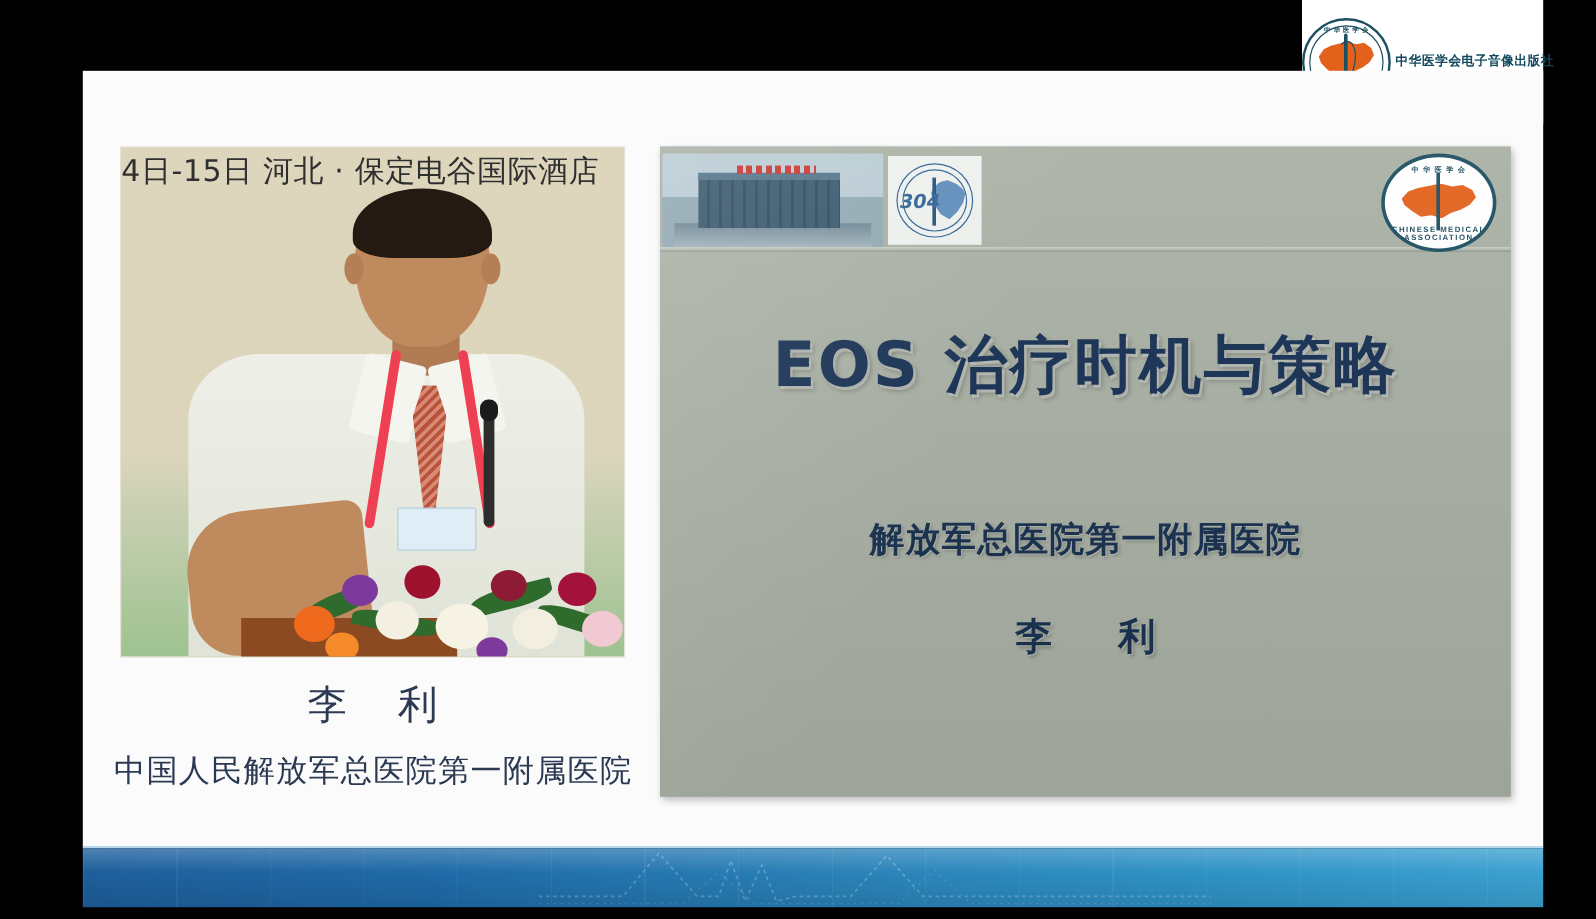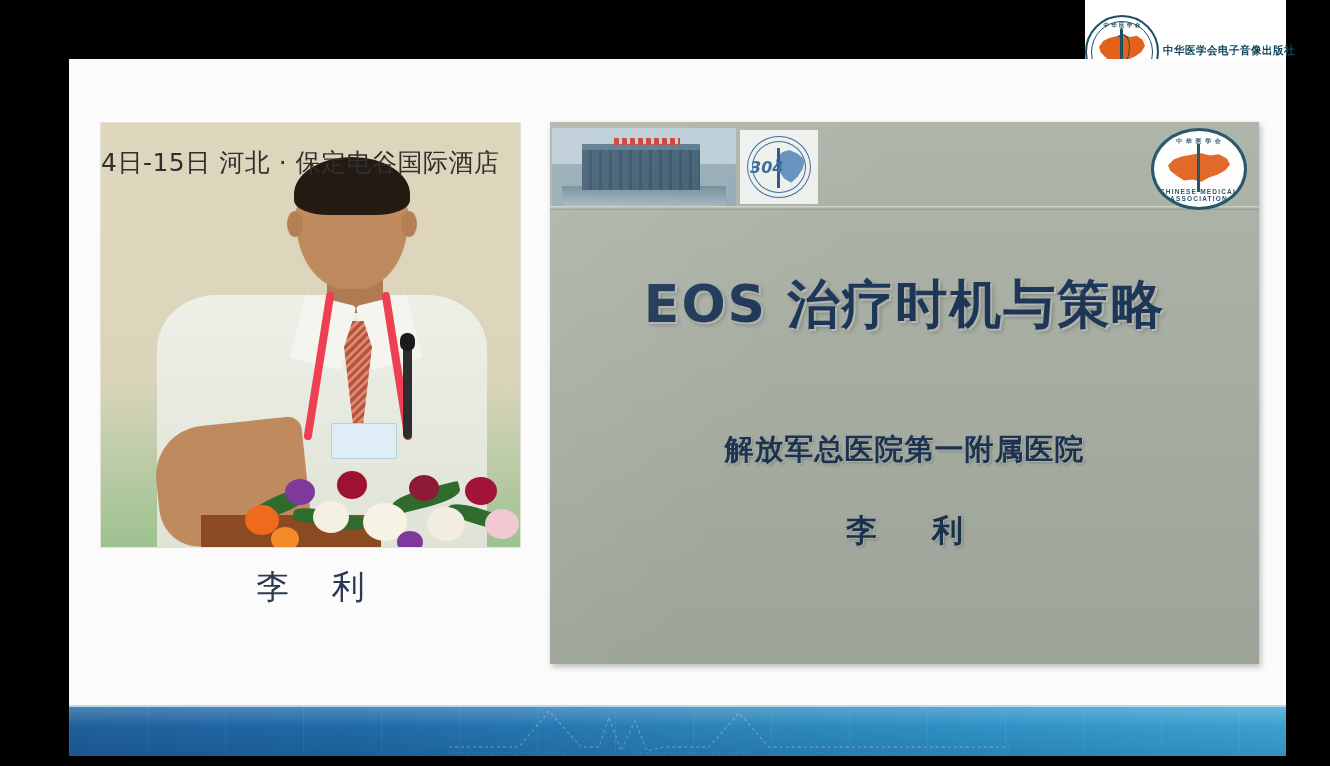--- a/index.html
+++ b/index.html
@@ -133,21 +133,21 @@
     background: #d9d2bc;
     box-shadow: 0 0 0 1px #e6e2d6;
   }
   .photo-bg {
     position:absolute; inset:0;
     background:
       linear-gradient(to bottom, #ddd6bd 0%, #dcd5bb 60%, #c7cfb0 72%, #9ec290 100%);
   }
   .photo-banner {
     position:absolute; left:0; top:0; width:100%;
-    padding: 23px 0 2px 0;
+    padding: 3px 0 2px 0;
     font-size: 25px; color:#2f2f2f;
     font-family:"DejaVu Sans", sans-serif;
     letter-spacing: .5px;
     white-space: nowrap;
   }
   
   .person { position:absolute; left:0; top:0; width:100%; height:100%; }
   .p-head {
     position:absolute; left:195px; top:38px; width:112px; height:128px;
     background: linear-gradient(to bottom,#2b2116 0 22%, #c08a5f 23% 100%);
@@ -428,20 +428,21 @@
           <div class="fl" style="left:244px;top:56px; width:34px; height:30px; background:#f0c9d2;"></div>
           <div class="fl" style="left:30px; top:74px; width:28px; height:24px; background:#f58a2a;"></div>
           <div class="fl" style="left:156px;top:78px; width:26px; height:22px; background:#7d3a9c;"></div>
         </div>
       </div>
 
       <div class="photo-banner">4日-15日  河北 · 保定电谷国际酒店</div>
     </div>
 
     <div class="caption-name">李 利</div>
+    <div class="caption-org">中国人民解放军总医院第一附属医院</div>
 
     <div id="slide">
 
       <div class="slide-header">
         <div class="hdr-building">
           <div class="bld-base"></div>
           <div class="bld-body"></div>
           <div class="bld-roofsign"></div>
         </div>
 

